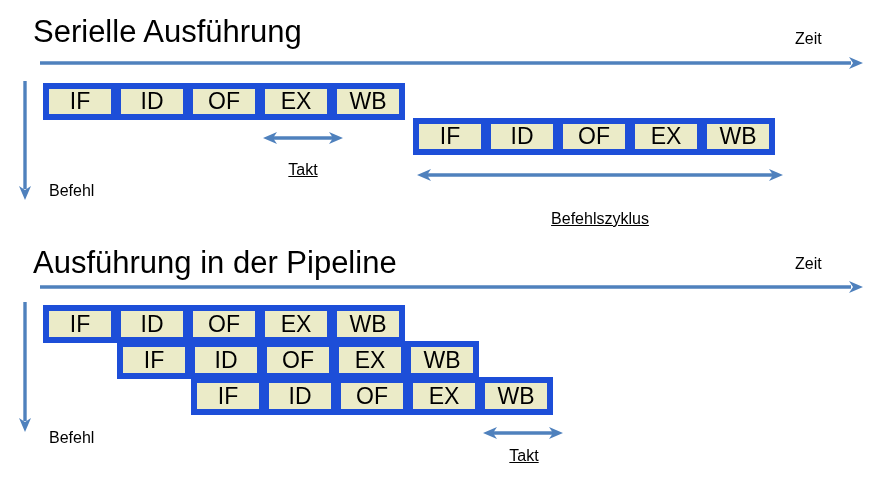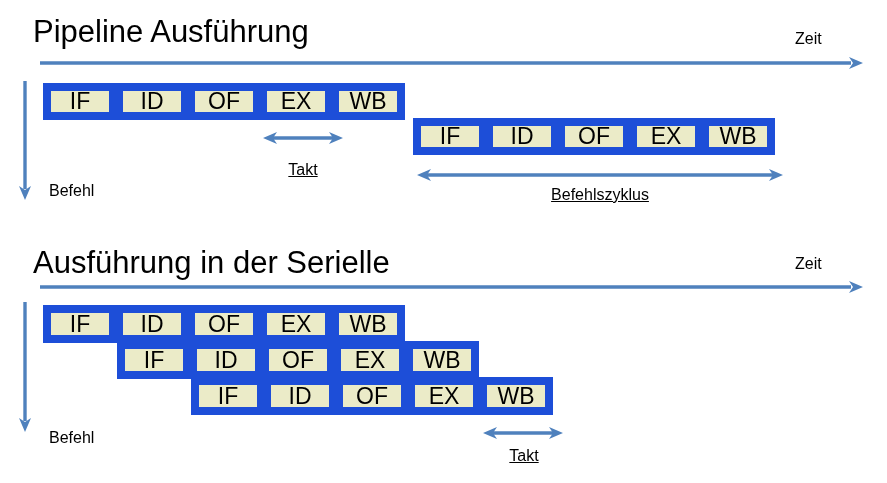--- a/index.html
+++ b/index.html
@@ -33,21 +33,21 @@
   .lbl.centered { transform: translateX(-50%); text-decoration: underline; }
   .prow {
     position: absolute;
     display: flex;
   }
   .cell {
     box-sizing: border-box;
     width: 74px;
     height: 100%;
     margin-left: -2px;
-    border: 8px solid #1d4ed8;
+    border: 6px solid #1d4ed8;
     background: #ebebc8;
     display: flex;
     align-items: center;
     justify-content: center;
     font-size: 23px;
   }
   .cell:first-child { margin-left: 0; }
   .arrow-line { stroke: #4f81bd; stroke-width: 3.4; fill: none; }
   .arrow-head { fill: #4f81bd; stroke: none; }
 </style>
@@ -90,21 +90,21 @@
       <polygon class="arrow-head" points="19,418 25,432 31,418 25,422"></polygon>
     </g>
 
     <g>
       <line class="arrow-line" x1="493" y1="433" x2="553" y2="433"></line>
       <polygon class="arrow-head" points="497,427 483,433 497,439 493,433"></polygon>
       <polygon class="arrow-head" points="549,427 563,433 549,439 553,433"></polygon>
     </g>
   </svg>
 
-  <div class="title" style="left:33px; top:14px;">Pipeline Ausführung</div>
+  <div class="title" style="left:33px; top:14px;">Serielle Ausführung</div>
 
   <div class="lbl" style="left:795px; top:24px;">Zeit</div>
 
   <div class="prow" style="left:43px; top:83px; height:37px;">
     <div class="cell">IF</div>
     <div class="cell">ID</div>
     <div class="cell">OF</div>
     <div class="cell">EX</div>
     <div class="cell">WB</div>
   </div>
@@ -114,23 +114,23 @@
     <div class="cell">ID</div>
     <div class="cell">OF</div>
     <div class="cell">EX</div>
     <div class="cell">WB</div>
   </div>
 
   <div class="lbl centered" style="left:303px; top:155px;">Takt</div>
 
   <div class="lbl" style="left:49px; top:176px;">Befehl</div>
 
-  <div class="lbl centered" style="left:600px; top:180px;">Befehlszyklus</div>
+  <div class="lbl centered" style="left:600px; top:204px;">Befehlszyklus</div>
 
-  <div class="title" style="left:33px; top:245px;">Ausführung in der Serielle</div>
+  <div class="title" style="left:33px; top:245px;">Ausführung in der Pipeline</div>
 
   <div class="lbl" style="left:795px; top:249px;">Zeit</div>
 
   <div class="prow" style="left:43px; top:305px; height:38px;">
     <div class="cell">IF</div>
     <div class="cell">ID</div>
     <div class="cell">OF</div>
     <div class="cell">EX</div>
     <div class="cell">WB</div>
   </div>

